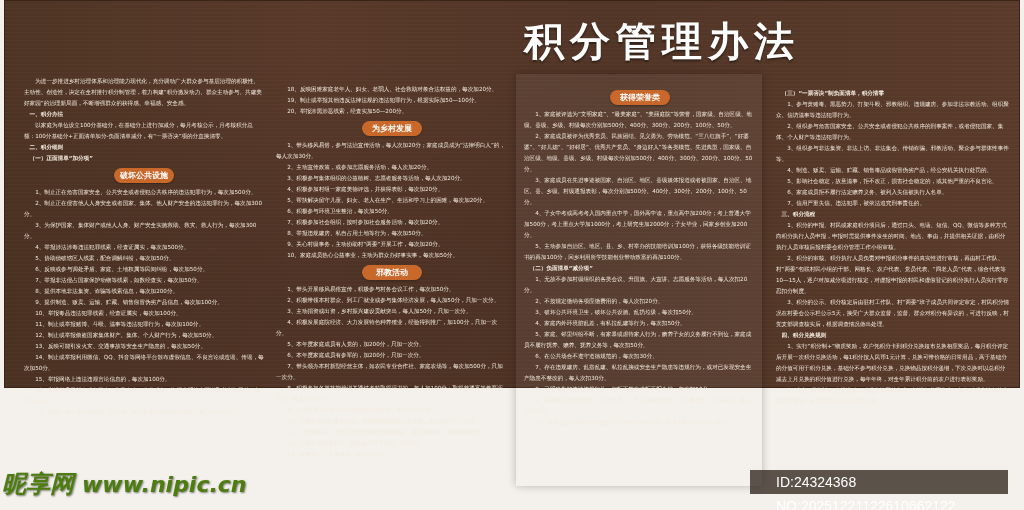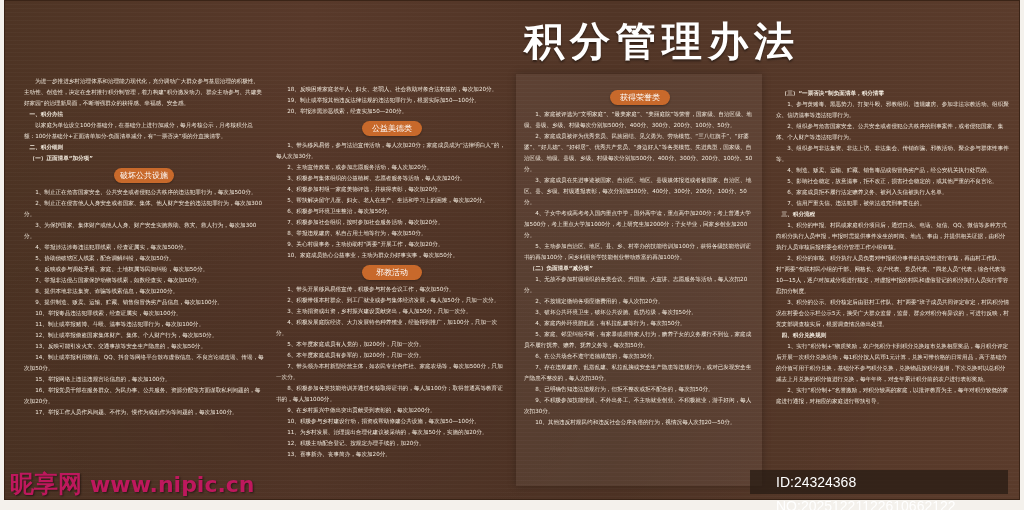--- a/index.html
+++ b/index.html
@@ -1,30 +1,30 @@
 <!DOCTYPE html>
 <html><head>
 <meta charset="utf-8">
 <style>
   html,body{margin:0;padding:0;}
   body{width:1024px;height:510px;overflow:hidden;background:#f4f1ec;font-family:"DejaVu Sans",sans-serif;}
-  .board{position:absolute;left:4px;top:0;width:1016px;height:500px;
+  .board{position:absolute;left:4px;top:0;width:1016px;height:388px;
     background:
       repeating-linear-gradient(180deg, rgba(255,255,255,0.025) 0 1px, transparent 1px 4px),
       radial-gradient(ellipse at 30% 80%, rgba(0,0,0,0.12), transparent 60%),
       linear-gradient(90deg,#4e3424 0%,#58392a 30%,#513526 60%,#5a3b2b 100%);
     box-shadow:inset 0 0 0 1px #3a2417;}
   .title{position:absolute;left:520px;top:14px;color:#fff;font-family:"DejaVu Serif",serif;font-weight:bold;font-size:40px;letter-spacing:6px;text-shadow:0 2px 2px rgba(0,0,0,.4);}
   .col{position:absolute;color:#f3ebdf;font-size:5.6px;line-height:11px;}
   .panel{position:absolute;background:rgba(255,255,255,0.06);box-shadow:0 0 8px rgba(0,0,0,0.25);}
   .col p{margin:0;text-indent:2em;}
   .col p.h{text-indent:1em;font-weight:bold;}
   .col p.h2{text-indent:0;padding-left:1em;font-weight:bold;}
-  .badge{display:block;width:60px;margin:4px auto 4px auto;text-align:center;background:#c8692b;color:#fff;border-radius:10px;font-size:8px;font-weight:normal;line-height:15px;box-shadow:0 1px 2px rgba(0,0,0,.3);text-indent:0 !important;}
-  .wm{position:absolute;left:10px;top:468px;color:#be185d;font-weight:bold;font-size:24px;text-shadow:1px 1px 2px rgba(0,0,0,.5);}
+  .badge{display:block;width:60px;margin:4px auto 4px auto;text-align:center;background:#c8692b;color:#fff;border-radius:10px;font-size:8px;font-weight:bold;line-height:15px;box-shadow:0 1px 2px rgba(0,0,0,.3);text-indent:0 !important;}
+  .wm{position:absolute;left:2px;top:468px;color:#4d7c0f;font-weight:bold;font-style:italic;font-size:24px;text-shadow:1px 1px 2px rgba(0,0,0,.5);}
   .wm .url{font-size:22px;margin-left:8px;}
   .idbox{position:absolute;left:750px;top:470px;width:258px;height:24px;background:rgba(40,28,20,0.75);color:#fff;font-size:14px;line-height:24px;padding-left:26px;box-sizing:border-box;font-family:"Liberation Sans",sans-serif;}
 </style>
 </head>
 <body>
 
 <div class="board">
   <div class="title">积分管理办法</div>
 
   <div class="col" style="left:20px;top:76px;width:240px;">
@@ -50,21 +50,21 @@
     <p>14、制止或举报利用微信、QQ、抖音等网络平台散布虚假信息、不良言论或造谣、传谣，每次加50分。</p>
     <p>15、举报网络上违法违规言论信息的，每次加100分。</p>
     <p>16、举报党员干部在服务群众、为民办事、公共服务、资源分配等方面谋取私利问题的，每次加20分。</p>
     <p>17、举报工作人员作风问题、不作为、慢作为或乱作为等问题的，每次加100分。</p>
   </div>
 
   <div class="col" style="left:272px;top:84px;width:232px;">
     <p>18、反映困难家庭老年人、妇女、老弱人、社会救助对象合法权益的，每次加20分。</p>
     <p>19、制止或举报其他违反法律法规的违法犯罪行为，根据实际加50—100分。</p>
     <p>20、举报涉黑涉恶线索，经查实加50—200分。</p>
-    <span class="badge">公益美德类</span>
+    <span class="badge">为乡村发展</span>
     <p>1、带头移风易俗，参与法治宣传活动，每人次加20分；家庭成员成为“法律明白人”的，每人次加30分。</p>
     <p>2、主动宣传政策，或参加志愿服务活动，每人次加20分。</p>
     <p>3、积极参与集体组织的公益植树、志愿者服务等活动，每人次加20分。</p>
     <p>4、积极参加村组一家庭美德评选，并获得表彰，每次加20分。</p>
     <p>5、帮扶解决留守儿童、妇女、老人在生产、生活和学习上的困难，每次加20分。</p>
     <p>6、积极参与环境卫生整治，每次加50分。</p>
     <p>7、积极参加社会组织，按时参加社会服务活动，每次加20分。</p>
     <p>8、举报违规建房、私自占用土地等行为，每次加50分。</p>
     <p>9、关心村级事务，主动协助村“两委”开展工作，每次加20分。</p>
     <p>10、家庭成员热心公益事业，主动为群众办好事实事，每次加50分。</p>

